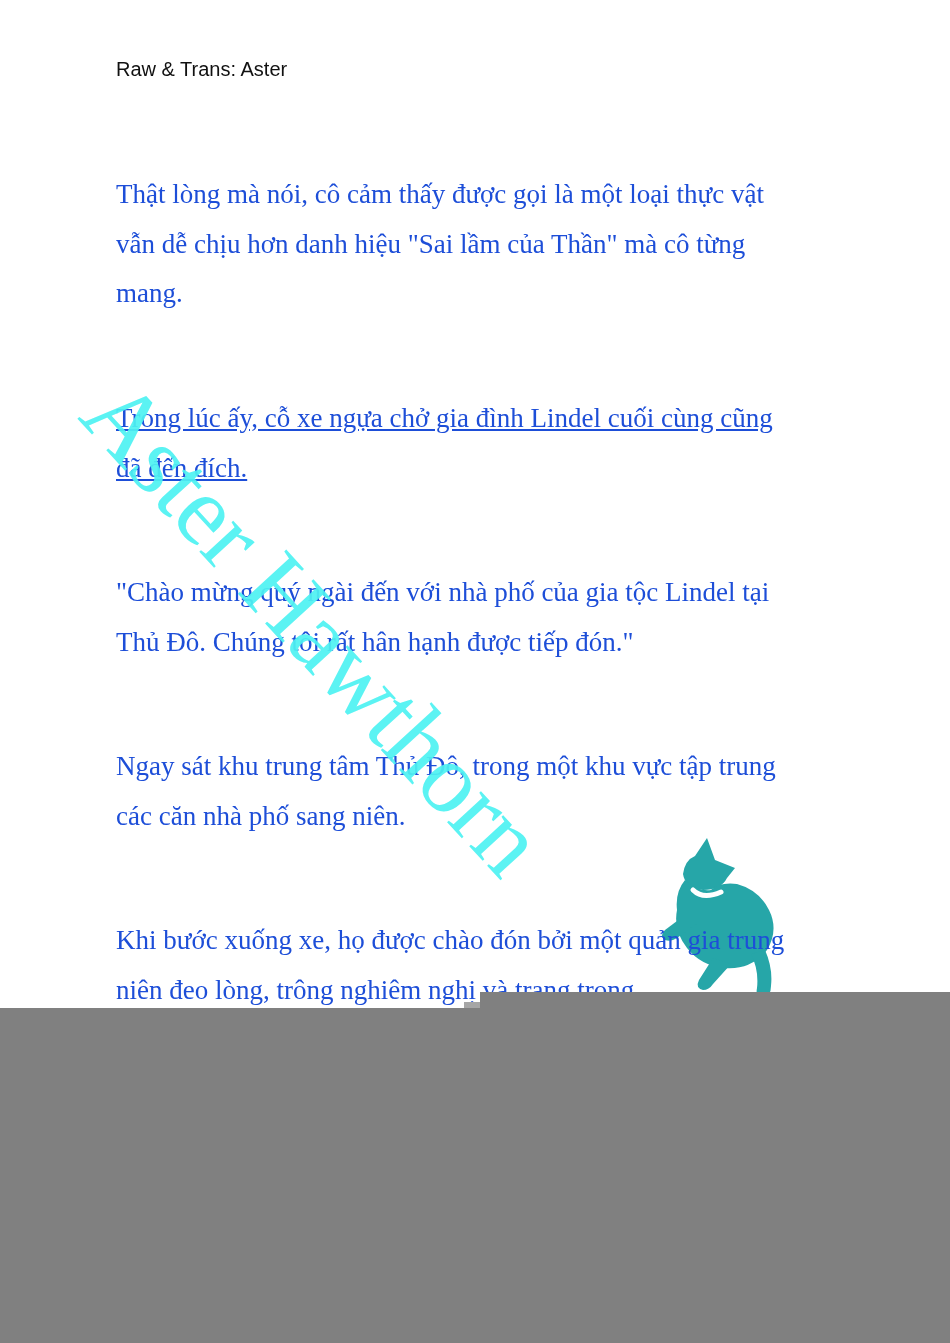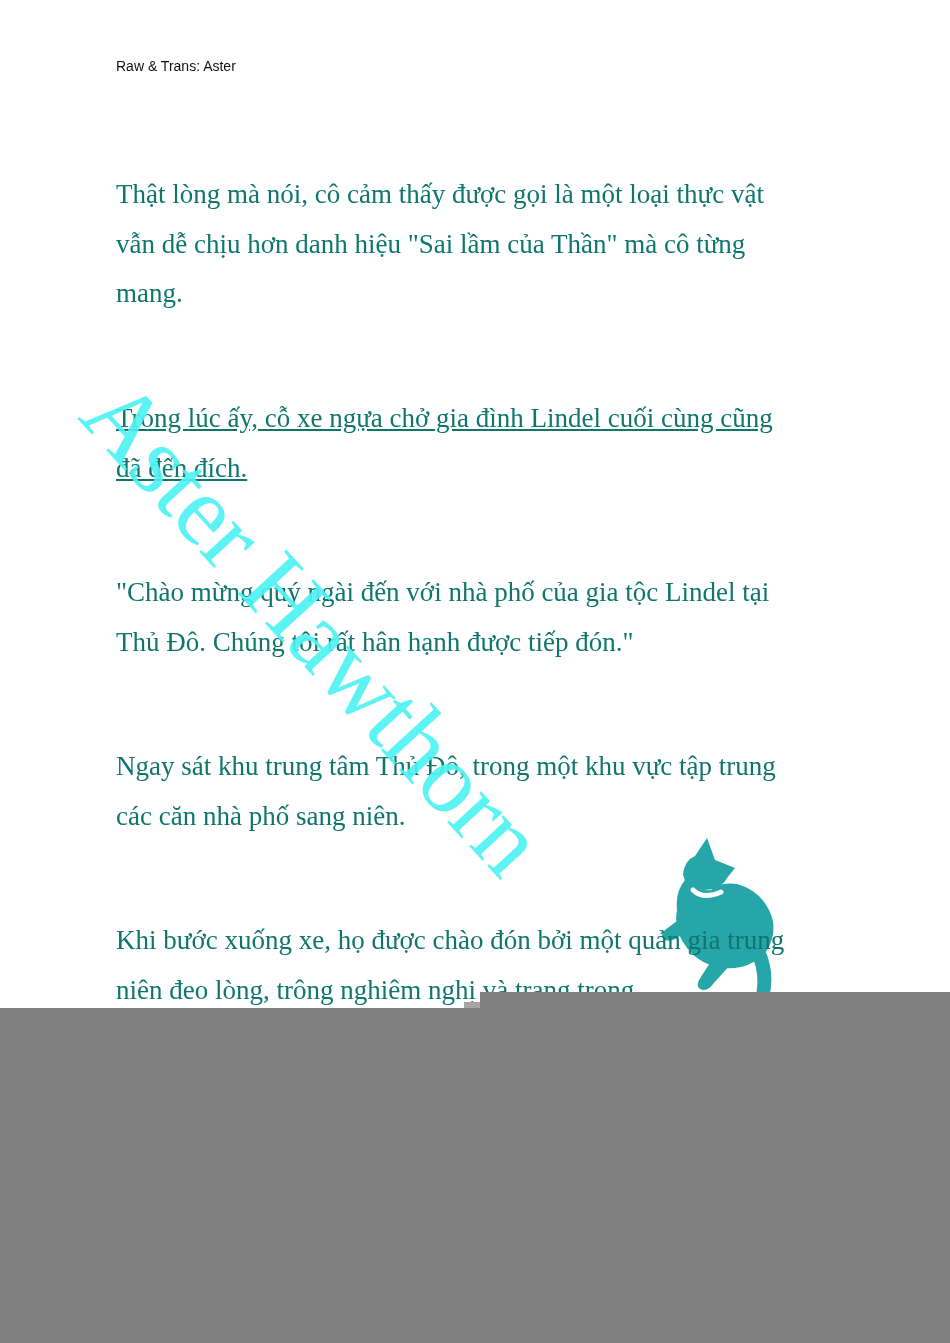--- a/index.html
+++ b/index.html
@@ -18,32 +18,32 @@
       left: 0; top: 0;
       width: 950px;
       height: 1343px;
       background: #ffffff;
     }
     .header-note {
       position: absolute;
       left: 116px;
       top: 58px;
       font-family: "Liberation Sans", sans-serif;
-      font-size: 14px;
+      font-size: 20px;
       color: #111111;
       letter-spacing: 0px;
     }
     .paragraph {
       position: absolute;
       left: 116px;
       width: 730px;
       font-family: "Liberation Serif", serif;
       font-size: 27px;
       line-height: 49.5px;
-      color: #0f766e;
+      color: #1d4ed8;
       white-space: pre-line;
       z-index: 1;
     }
     .p1 { top: 170px; }
     .p2 { top: 394px; text-decoration: underline; }
     .p3 { top: 568px; }
     .p4 { top: 742px; }
     .p5 { top: 916px; }
 
     .watermark {

